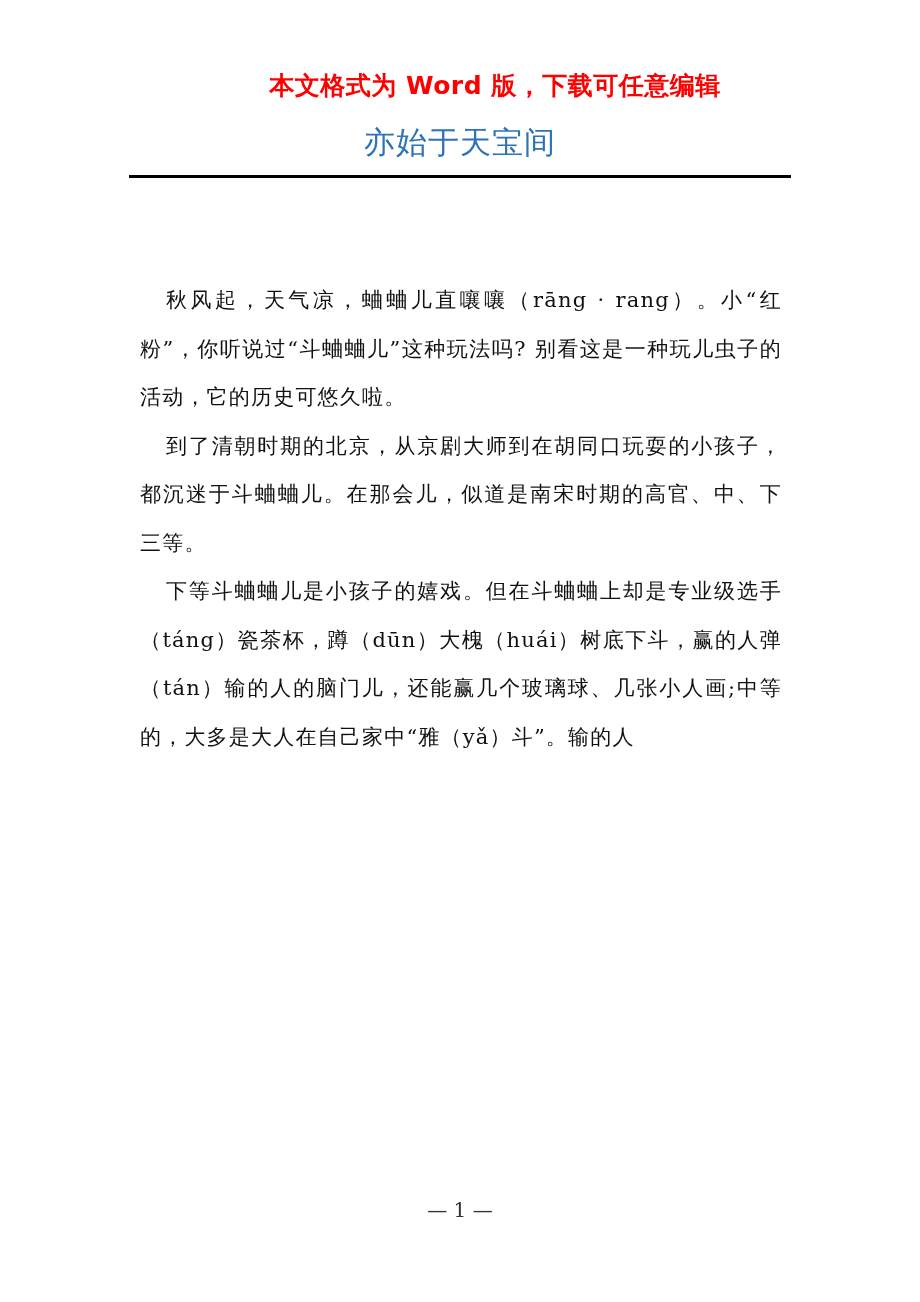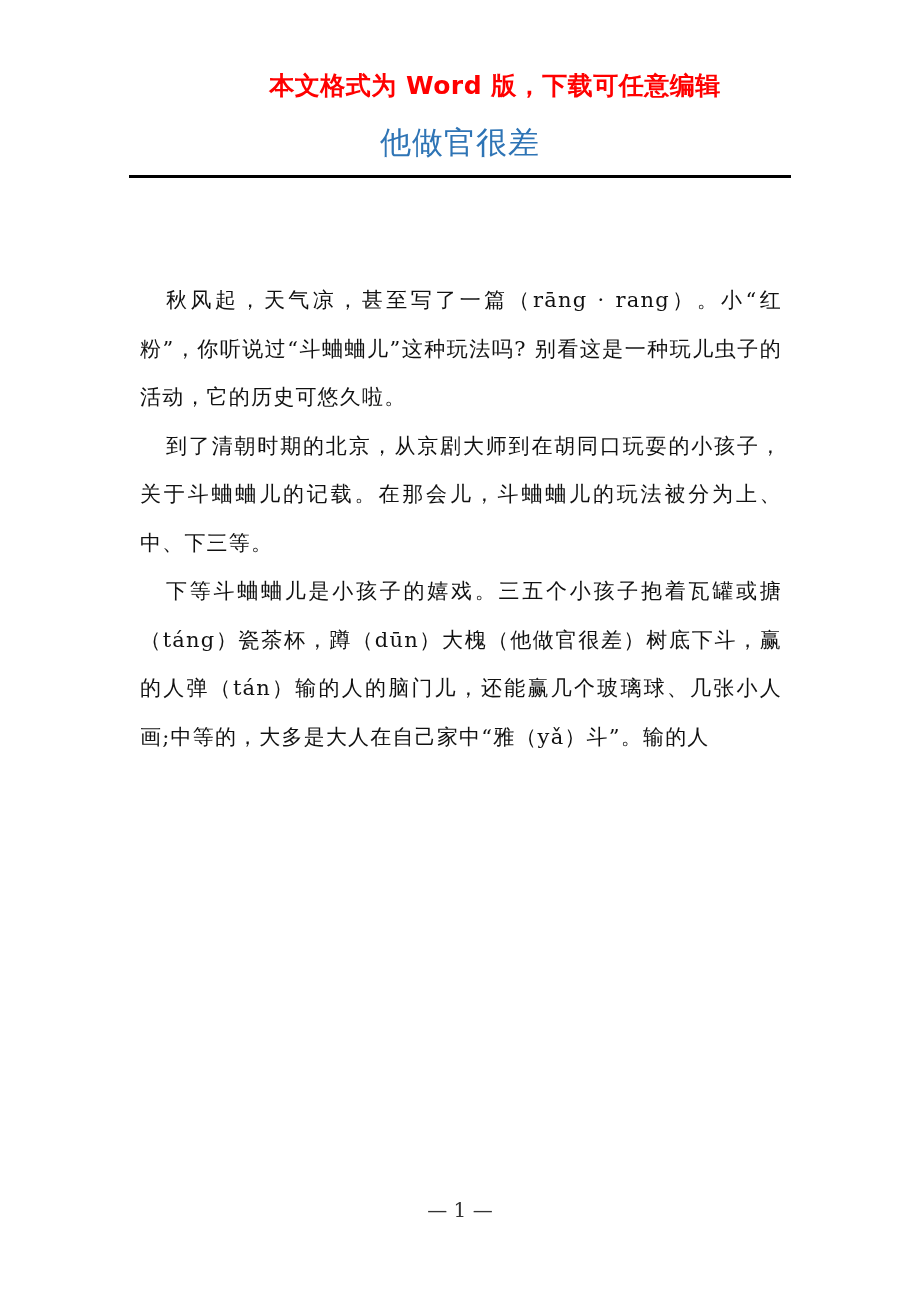--- a/index.html
+++ b/index.html
@@ -28,23 +28,23 @@
   .page-num {
     position: absolute; left: 0; top: 1196px; width: 920px; text-align: center;
     font-family: "DejaVu Serif", serif; font-size: 20px; color: #333; line-height: 28px;
   }
 </style>
 </head>
 <body>
 
 <div class="page">
   <div class="banner">本文格式为 Word 版，下载可任意编辑</div>
-  <div class="title">他做官很差</div>
+  <div class="title">亦始于天宝间</div>
   <div class="rule"></div>
 
   <div class="body-text">
-    <p>秋风起，天气凉，甚至写了一篇（rāng · rang）。小“红粉”，你听说过“斗蛐蛐儿”这种玩法吗? 别看这是一种玩儿虫子的活动，它的历史可悠久啦。</p>
-    <p>到了清朝时期的北京，从京剧大师到在胡同口玩耍的小孩子，关于斗蛐蛐儿的记载。在那会儿，斗蛐蛐儿的玩法被分为上、中、下三等。</p>
-    <p>下等斗蛐蛐儿是小孩子的嬉戏。三五个小孩子抱着瓦罐或搪（táng）瓷茶杯，蹲（dūn）大槐（他做官很差）树底下斗，赢的人弹（tán）输的人的脑门儿，还能赢几个玻璃球、几张小人画;中等的，大多是大人在自己家中“雅（yǎ）斗”。输的人</p>
+    <p>秋风起，天气凉，蛐蛐儿直嚷嚷（rāng · rang）。小“红粉”，你听说过“斗蛐蛐儿”这种玩法吗? 别看这是一种玩儿虫子的活动，它的历史可悠久啦。</p>
+    <p>到了清朝时期的北京，从京剧大师到在胡同口玩耍的小孩子，都沉迷于斗蛐蛐儿。在那会儿，似道是南宋时期的高官、中、下三等。</p>
+    <p>下等斗蛐蛐儿是小孩子的嬉戏。但在斗蛐蛐上却是专业级选手（táng）瓷茶杯，蹲（dūn）大槐（huái）树底下斗，赢的人弹（tán）输的人的脑门儿，还能赢几个玻璃球、几张小人画;中等的，大多是大人在自己家中“雅（yǎ）斗”。输的人</p>
   </div>
 
   <div class="page-num">— 1 —</div>
 </div>
 
 </body></html>

